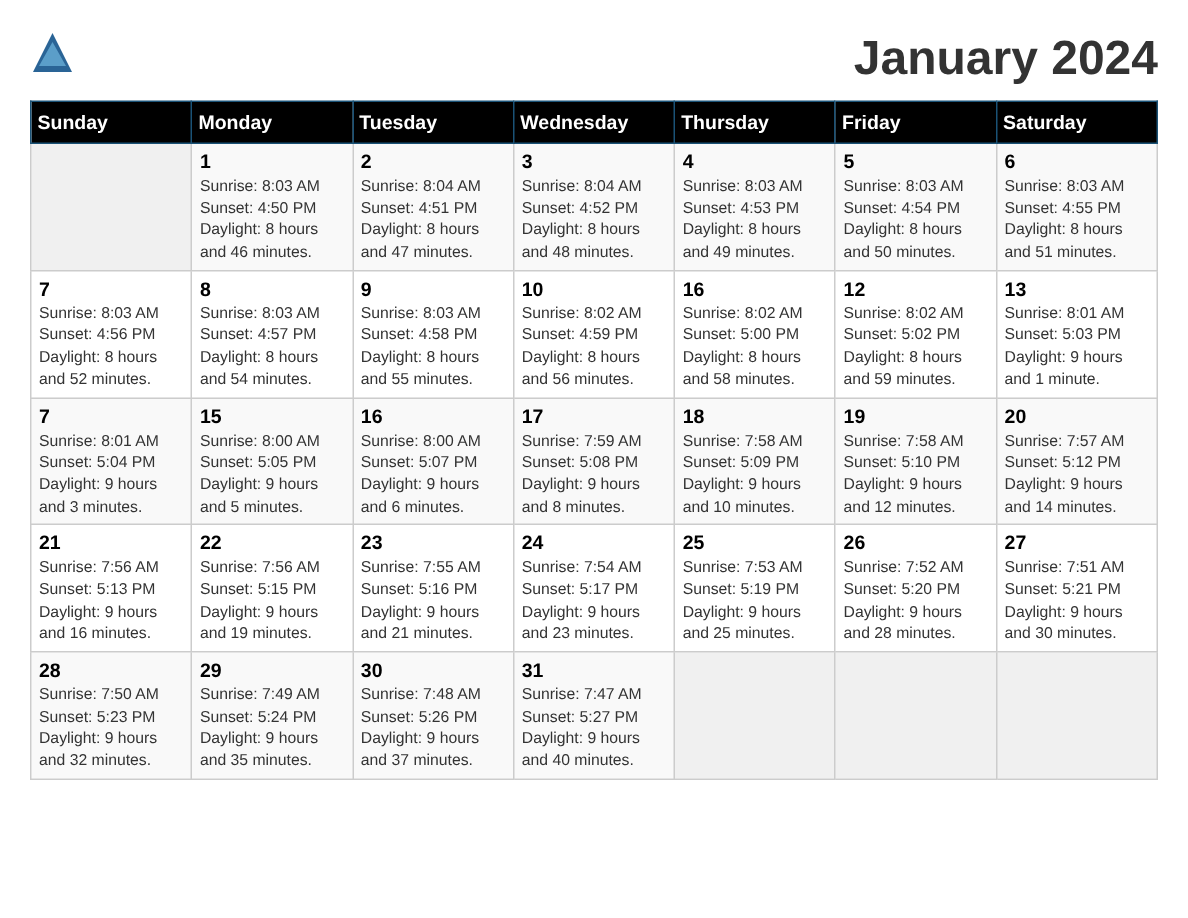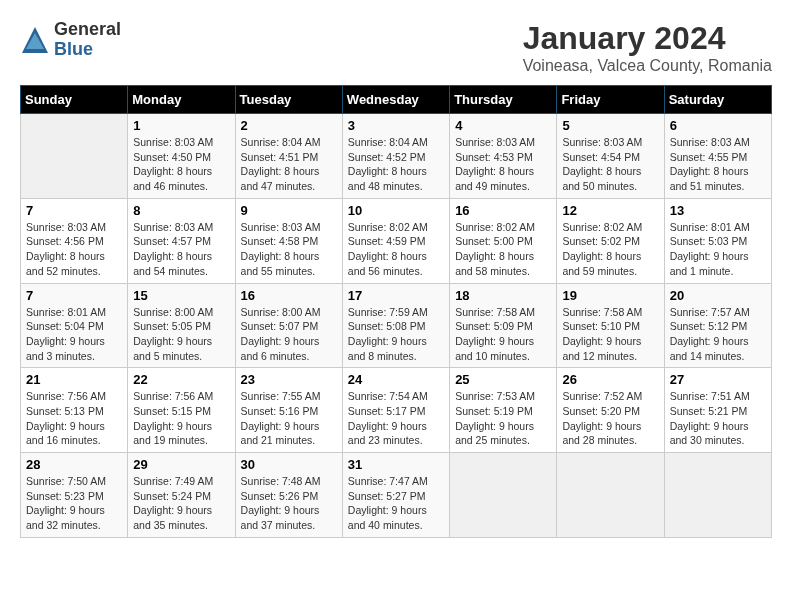--- a/index.html
+++ b/index.html
@@ -97,28 +97,23 @@
   </style>
 </head>
 <body>
 
 <div class="header">
   <div class="logo">
     <svg class="logo-icon" viewBox="0 0 30 30">
       <polygon points="15,2 28,28 2,28" fill="#2a6496"></polygon>
       <polygon points="15,8 24,24 6,24" fill="#5b9ec9"></polygon>
     </svg>
-    <div class="logo-text">
-      <span class="logo-general">General</span>
-      <span class="logo-blue">Blue</span>
-    </div>
   </div>
   <div class="title-block">
     <div class="main-title">January 2024</div>
-    <div class="subtitle">Voineasa, Valcea County, Romania</div>
   </div>
 </div>
 
 <table>
   <thead>
     <tr>
     <th>Sunday</th>
         <th>Monday</th>
         <th>Tuesday</th>
         <th>Wednesday</th>

